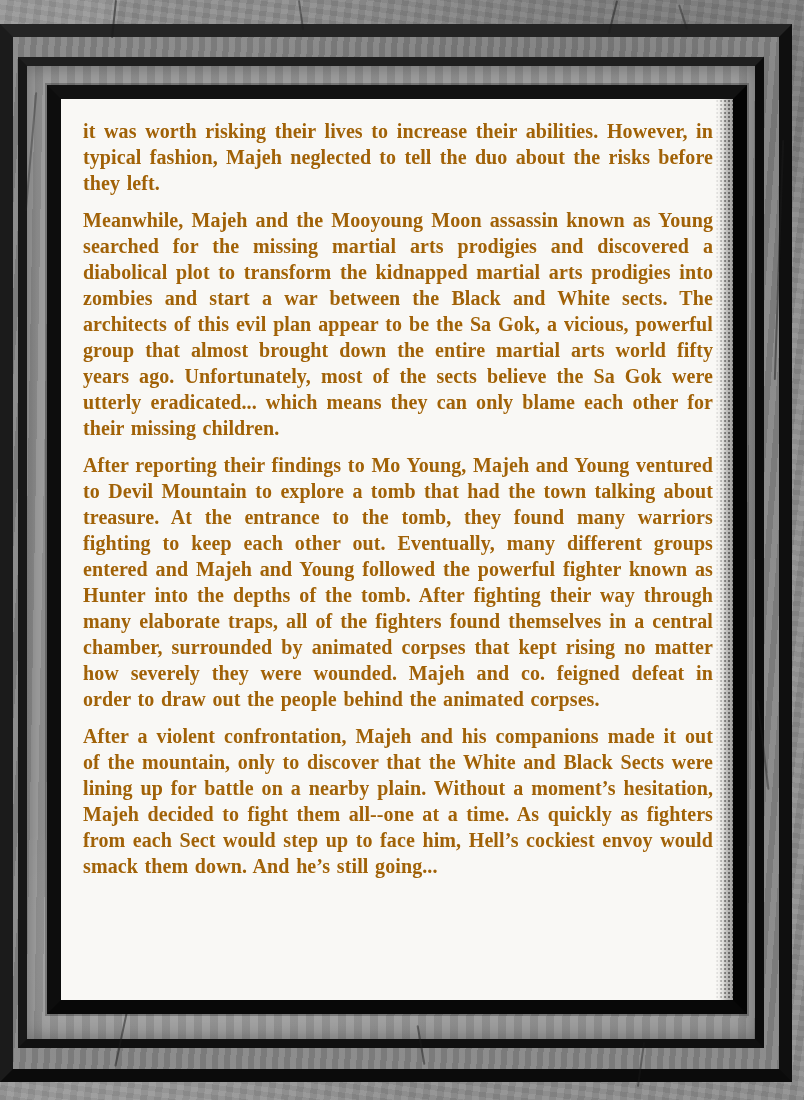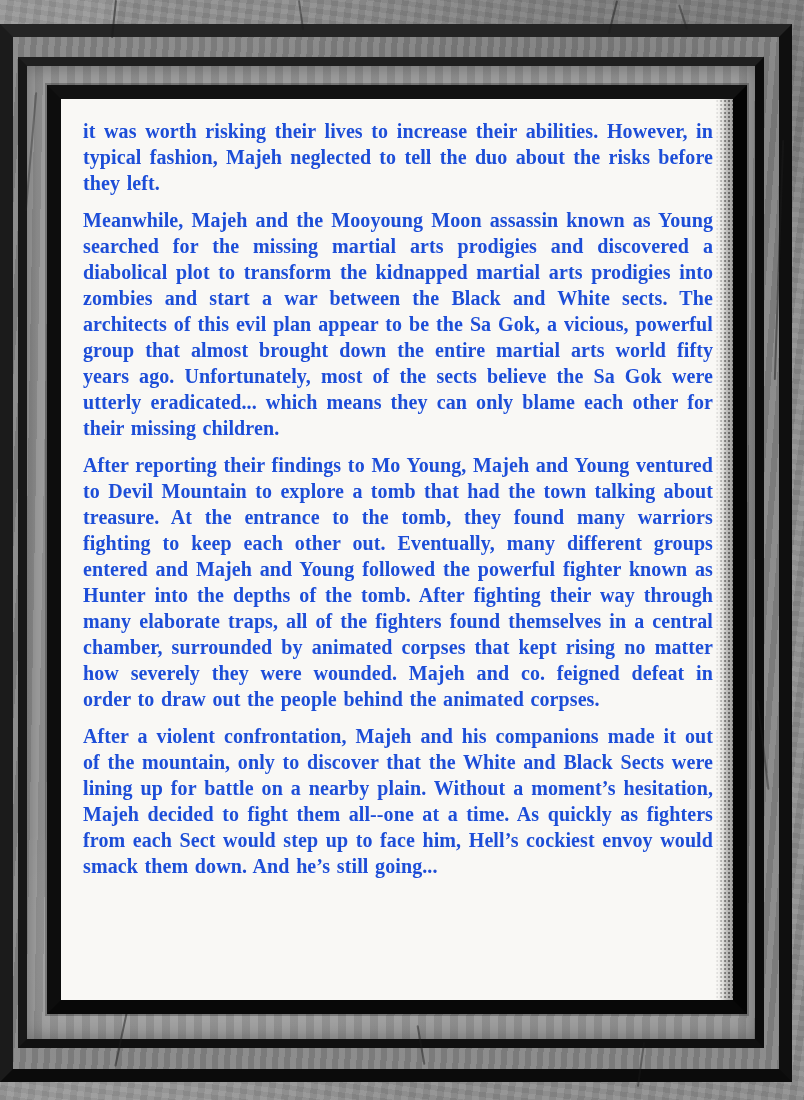--- a/index.html
+++ b/index.html
@@ -81,21 +81,21 @@
     background:
       radial-gradient(rgba(40,40,40,.55) 1px, rgba(40,40,40,0) 1.5px) 0 0 / 4px 4px,
       linear-gradient(to right, rgba(80,80,80,0), rgba(70,70,70,.5));
     -webkit-mask-image: linear-gradient(to right, transparent, #000 65%);
     mask-image: linear-gradient(to right, transparent, #000 65%);
   }
 
   .recap {
     position: absolute;
     left: 22px; right: 20px; top: 19px;
-    color: #1d4ed8;
+    color: #a16207;
     font-size: 20px;
     line-height: 26px;
     font-weight: bold;
     text-align: justify;
     letter-spacing: .1px;
     word-spacing: 1.5px;
   }
   .recap p { margin: 0 0 11px 0; }
 </style>
 </head>

